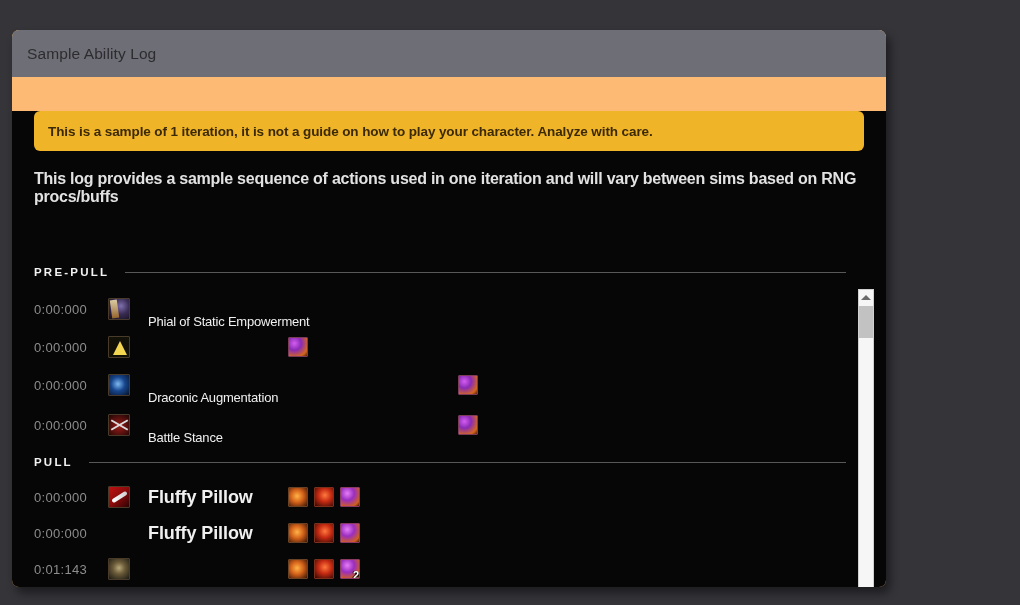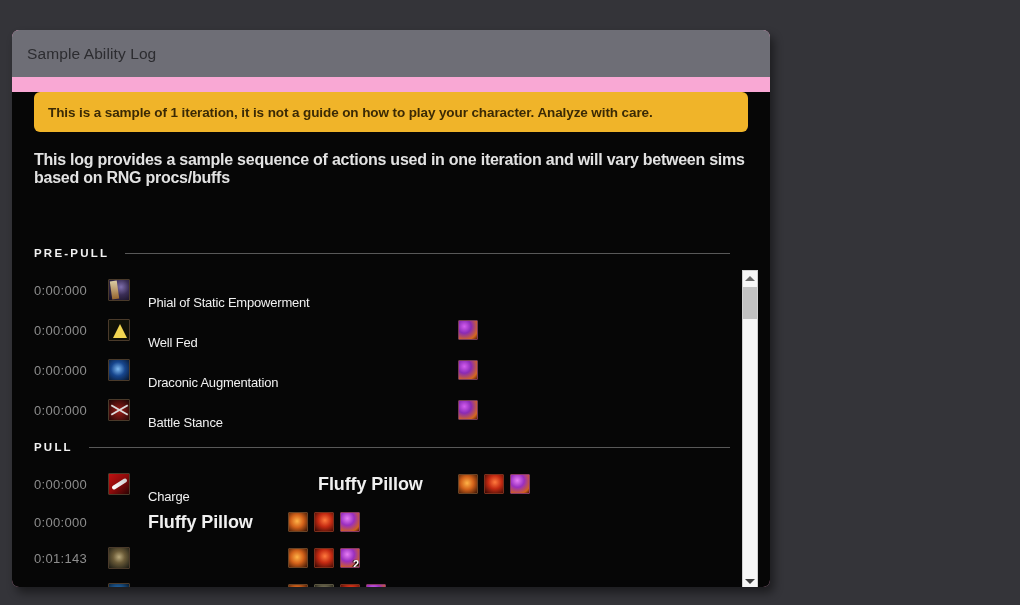--- a/index.html
+++ b/index.html
@@ -12,24 +12,24 @@
     background: #343439;
     font-family: "Liberation Sans", sans-serif;
     overflow: hidden;
   }
 
   
   #window {
     position: absolute;
     left: 12px;
     top: 30px;
-    width: 758px;
+    width: 874px;
     height: 557px;
     border-radius: 7px 7px 7px 7px;
-    background: #f9a8d4;
+    background: #fdba74;
     box-shadow: 4px 6px 10px rgba(0,0,0,0.45);
     overflow: hidden;
   }
   #titlebar {
     height: 47px;
     background: #6e6e76;
     border-radius: 6px 6px 0 0;
     display: flex;
     align-items: center;
     padding-left: 15px;
@@ -44,21 +44,21 @@
   #windowbody {
     position: relative;
     height: 510px;
     background: #060606;
     padding: 0;
     box-sizing: border-box;
   }
 
   
   #banner {
-    margin: 15px 22px 0 22px;
+    margin: 34px 22px 0 22px;
     background: #f0b429;
     border-radius: 6px;
     height: 40px;
     display: flex;
     align-items: center;
     padding: 0 14px;
     box-sizing: border-box;
   }
   #banner .btext {
     font-size: 13.5px;
@@ -287,21 +287,20 @@
             <div class="target"></div>
             <div class="buffs"></div>
           </div>
           <div class="row">
             <div class="ts">0:00:000</div>
             <div class="icwrap">
               <div class="icon">
                 <div class="sh art-wellfed"></div>
               </div>
             </div>
-            <div class="abname">Well Fed</div>
             <div class="target"></div>
             <div class="buffs">
               <div class="icon b buff-purple"></div>
             </div>
           </div>
           <div class="row">
             <div class="ts">0:00:000</div>
             <div class="icwrap">
               <div class="icon">
                 <div class="sh art-draconic"></div>
@@ -330,21 +329,20 @@
             <span class="stitle">PULL</span>
             <div class="sline"></div>
           </div>
           <div class="row">
             <div class="ts">0:00:000</div>
             <div class="icwrap">
               <div class="icon">
                 <div class="sh art-charge"></div>
               </div>
             </div>
-            <div class="abname">Charge</div>
             <div class="target">Fluffy Pillow</div>
             <div class="buffs">
               <div class="icon b buff-orange"></div>
               <div class="icon b buff-red"></div>
               <div class="icon b buff-purple2"></div>
             </div>
           </div>
           <div class="row">
             <div class="ts">0:00:000</div>
             <div class="icwrap"></div>

